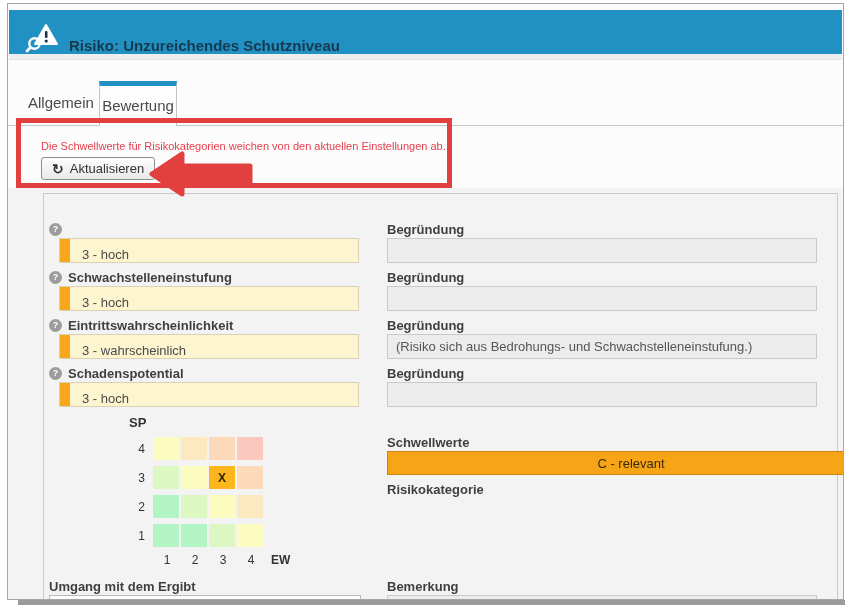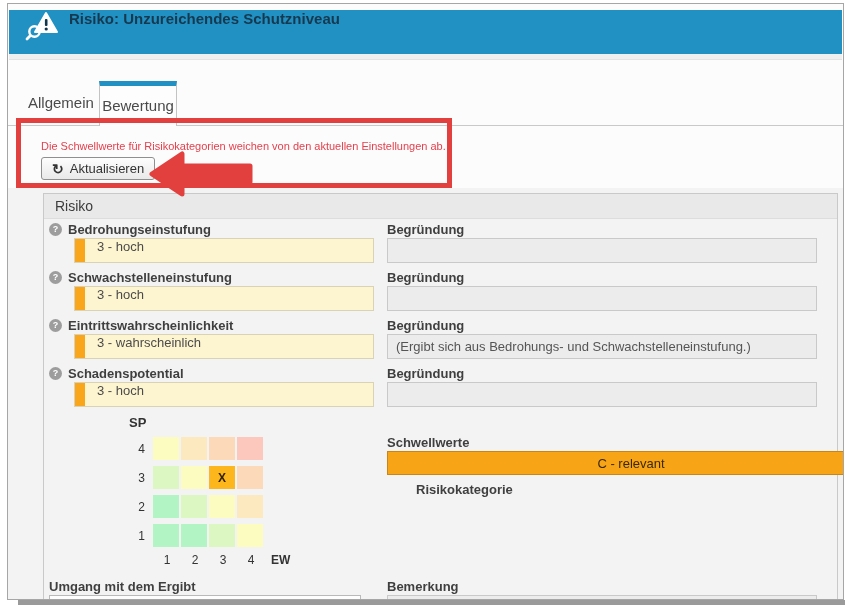--- a/index.html
+++ b/index.html
@@ -4,21 +4,21 @@
 <style>
   * { box-sizing: border-box; margin: 0; padding: 0; }
   html,body { width: 845px; height: 608px; overflow: hidden; background: #ffffff;
     font-family: "Liberation Sans", sans-serif; font-size: 13px; color: #3f3f3f; }
   .page { position: relative; width: 845px; height: 608px; background: #ffffff; }
 
   .window { position: absolute; left: 7px; top: 3px; width: 837px; height: 597px;
     border: 1px solid #a6a6a6; background: #fcfcfc; overflow: hidden; }
 
   .titlebar { position: absolute; left: 1px; top: 6px; width: 833px; height: 44px;
-    background: #2191c4; display: flex; align-items: flex-start; }
+    background: #2191c4; display: flex; align-items: flex-end; }
   .title-icon { margin-left: 16px; width: 36px; height: 32px; flex: 0 0 auto; }
   .window-title { margin-left: 8px; font-size: 15px; font-weight: bold; color: #16394f; }
 
   .header-strip { position: absolute; left: 1px; top: 50px; width: 833px; height: 6px;
     background: #efefef; border-bottom: 1px solid #e3e3e3; }
 
   .tab { position: absolute; top: 78px; height: 42px; line-height: 42px;
     text-align: center; font-size: 15px; color: #4a4a4a; cursor: pointer; }
   .tab.inactive { left: 20px; width: 64px; }
   .tab.active { left: 91px; top: 77px; width: 78px; height: 45px; line-height: 40px;
@@ -52,22 +52,22 @@
 
   .left-col  { position: absolute; left: 5px;  top: 27px; width: 312px; }
   .right-col { position: absolute; left: 343px; top: 27px; width: 430px; }
 
   .field-row { margin-bottom: 6px; }
   .label-line { height: 17px; display: flex; align-items: center; font-weight: bold;
     font-size: 13px; color: #3f3f3f; }
   .help-icon { width: 13px; height: 13px; border-radius: 50%; background: #9d9d9d;
     color: #fff; font-size: 9px; font-weight: bold; line-height: 13px; text-align: center;
     margin-right: 6px; flex: 0 0 auto; cursor: pointer; }
-  .value-field { margin-left: 25px; width: 300px; height: 25px; background: #fdf4d0;
-    border: 1px solid #d9d2b4; display: flex; align-items: flex-start; cursor: pointer; }
+  .value-field { margin-left: 10px; width: 300px; height: 25px; background: #fdf4d0;
+    border: 1px solid #d9d2b4; display: flex; align-items: flex-end; cursor: pointer; }
   .accent-bar { width: 10px; height: 100%; background: #f9a61c; flex: 0 0 auto; }
   .value-text { padding-left: 12px; color: #4b4b4b; }
   .reason-field { width: 430px; height: 25px; background: #ececec;
     border: 1px solid #c9c9c9; display: flex; align-items: center; color: #555;
     padding-left: 8px; }
 
   .classification { margin-top: 27px; }
   .class-bar { width: 488px; height: 24px; display: flex; align-items: center;
     justify-content: center; color: #3a2b08; border: 1px solid rgba(0,0,0,0.18); }
   .class-bar.category { color: #333; border: 1px solid #d6d6d6; }
@@ -124,27 +124,25 @@
       <span>Aktualisieren</span>
     </button>
 
     <div class="annotation-box" style="border-color: rgb(226, 64, 62);"></div>
     <svg class="annotation-arrow" width="118" height="50" viewBox="0 0 118 50">
       <polygon points="6,24 36,4 36,16 104,16 104,32 36,32 36,44" fill="#e2403e" stroke="#e2403e" stroke-width="5" stroke-linejoin="round"></polygon>
     </svg>
 
     <div class="content-panel">
       <div class="groupbox">
-        <div class="group-header">Risiko</div>
 
         <div class="left-col">
           <div class="field-row">
             <div class="label-line">
               <span class="help-icon">?</span>
-              <span>Bedrohungseinstufung</span>
             </div>
             <div class="value-field">
               <span class="accent-bar" style="background: rgb(249, 166, 28);"></span>
               <span class="value-text">3 - hoch</span>
             </div>
           </div>
           <div class="field-row">
             <div class="label-line">
               <span class="help-icon">?</span>
               <span>Schwachstelleneinstufung</span>
@@ -191,40 +189,40 @@
               </div>
             <div class="reason-field">
               <span></span>
             </div>
           </div>
           <div class="field-row">
             <div class="label-line">
                 <span>Begründung</span>
               </div>
             <div class="reason-field">
-              <span>(Ergibt sich aus Bedrohungs- und Schwachstelleneinstufung.)</span>
+              <span>(Risiko sich aus Bedrohungs- und Schwachstelleneinstufung.)</span>
             </div>
           </div>
           <div class="field-row">
             <div class="label-line">
                 <span>Begründung</span>
               </div>
             <div class="reason-field">
               <span></span>
             </div>
           </div>
 
           <div class="classification">
             <div class="label-line">
                 <span>Schwellwerte</span>
               </div>
             <div class="class-bar" style="background: rgb(247, 164, 23);">
               <span>C - relevant</span>
             </div>
-            <div class="label-line" style="margin-top:6px;margin-left:29px;">
+            <div class="label-line" style="margin-top:6px;">
                 <span>Risikokategorie</span>
               </div>
           </div>
         </div>
 
         <div class="matrix">
           <div class="sp-label">SP</div>
           <div id="matrix-grid">
               <div class="m-row">
                 <div class="m-rowlabel">4</div>

